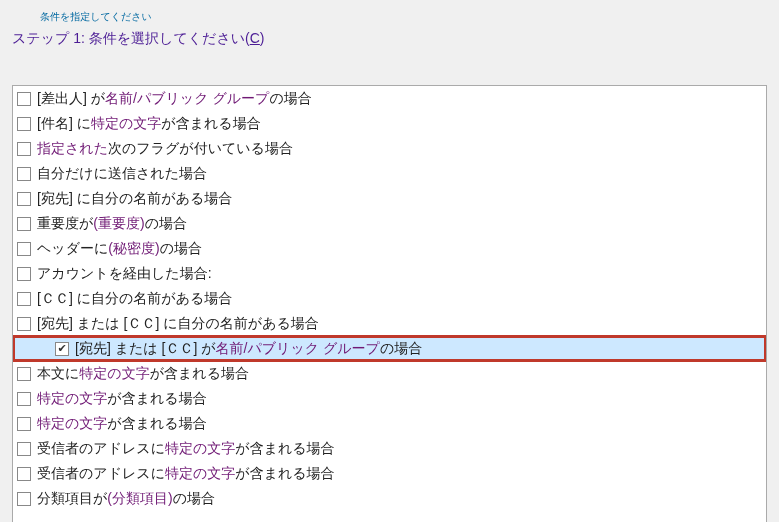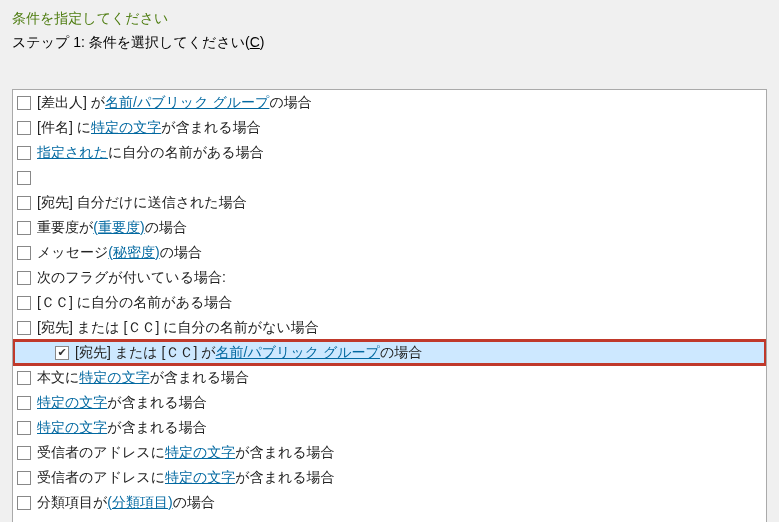--- a/index.html
+++ b/index.html
@@ -6,22 +6,22 @@
 body {
   font-family: "Yu Gothic UI", "Meiryo", sans-serif;
   font-size: 14px;
   background: #f0f0f0;
   width: 779px;
   height: 522px;
   overflow: hidden;
   color: #333;
   padding: 10px 12px 8px 12px;
 }
-.header-title { font-size: 14px; color: #4d7c0f; margin-bottom: 6px; }
-.step-line { font-size: 14px; color: #000000; margin-bottom: 4px; }
+.header-title { font-size: 10px; color: #0369a1; margin-bottom: 6px; margin-left: 28px; }
+.step-line { font-size: 14px; color: #4c1d95; margin-bottom: 4px; }
 .access-key { text-decoration: underline; }
 .listbox {
   border: 1px solid #aaa;
   background: #fff;
   height: 440px;
   overflow-y: auto;
   position: relative;
   margin-top: 37px;
 }
 .row {
@@ -42,22 +42,21 @@
   display: flex;
   align-items: center;
   justify-content: center;
   font-size: 11px;
   color: #333;
   background: #fff;
   line-height: 1;
 }
 .chk.checked::before { content: "✔"; }
 .lnk {
-  color: #0369a1;
-  text-decoration: underline;
+  color: #701a75;
   cursor: pointer;
 }
 .txt { color: #222; }
 </style>
 </head>
 <body>
 
 <div class="header-title">条件を指定してください</div>
 <div class="step-line">
   <span>ステップ 1: 条件を選択してください(</span><span class="access-key">C</span><span>)</span>
@@ -73,52 +72,53 @@
     <div class="row">
       <span class="chk"></span>
       <span class="txt"> [件名] に </span>
       <span class="lnk">特定の文字</span>
       <span class="txt"> が含まれる場合</span>
     </div>
     <div class="row">
       <span class="chk"></span>
       <span class="txt"> </span>
       <span class="lnk">指定された</span>
-      <span class="txt"> に自分の名前がある場合</span>
+      <span class="txt"> 次のフラグが付いている場合</span>
     </div>
     <div class="row">
       <span class="chk"></span>
+      <span class="txt"> 自分だけに送信された場合</span>
     </div>
     <div class="row">
       <span class="chk"></span>
-      <span class="txt"> [宛先] 自分だけに送信された場合</span>
+      <span class="txt"> [宛先] に自分の名前がある場合</span>
     </div>
     <div class="row">
       <span class="chk"></span>
       <span class="txt"> 重要度が </span>
       <span class="lnk">(重要度)</span>
       <span class="txt"> の場合</span>
     </div>
     <div class="row">
       <span class="chk"></span>
-      <span class="txt"> メッセージ </span>
+      <span class="txt"> ヘッダーに </span>
       <span class="lnk">(秘密度)</span>
       <span class="txt"> の場合</span>
     </div>
     <div class="row">
       <span class="chk"></span>
-      <span class="txt"> 次のフラグが付いている場合: </span>
+      <span class="txt"> アカウントを経由した場合: </span>
     </div>
     <div class="row">
       <span class="chk"></span>
       <span class="txt"> [ＣＣ] に自分の名前がある場合</span>
     </div>
     <div class="row">
       <span class="chk"></span>
-      <span class="txt"> [宛先] または [ＣＣ] に自分の名前がない場合</span>
+      <span class="txt"> [宛先] または [ＣＣ] に自分の名前がある場合</span>
     </div>
     <div class="row selected highlighted">
       <span class="chk checked"></span>
       <span class="txt"> [宛先] または [ＣＣ] が </span>
       <span class="lnk">名前/パブリック グループ</span>
       <span class="txt"> の場合</span>
     </div>
     <div class="row">
       <span class="chk"></span>
       <span class="txt"> 本文に </span>

